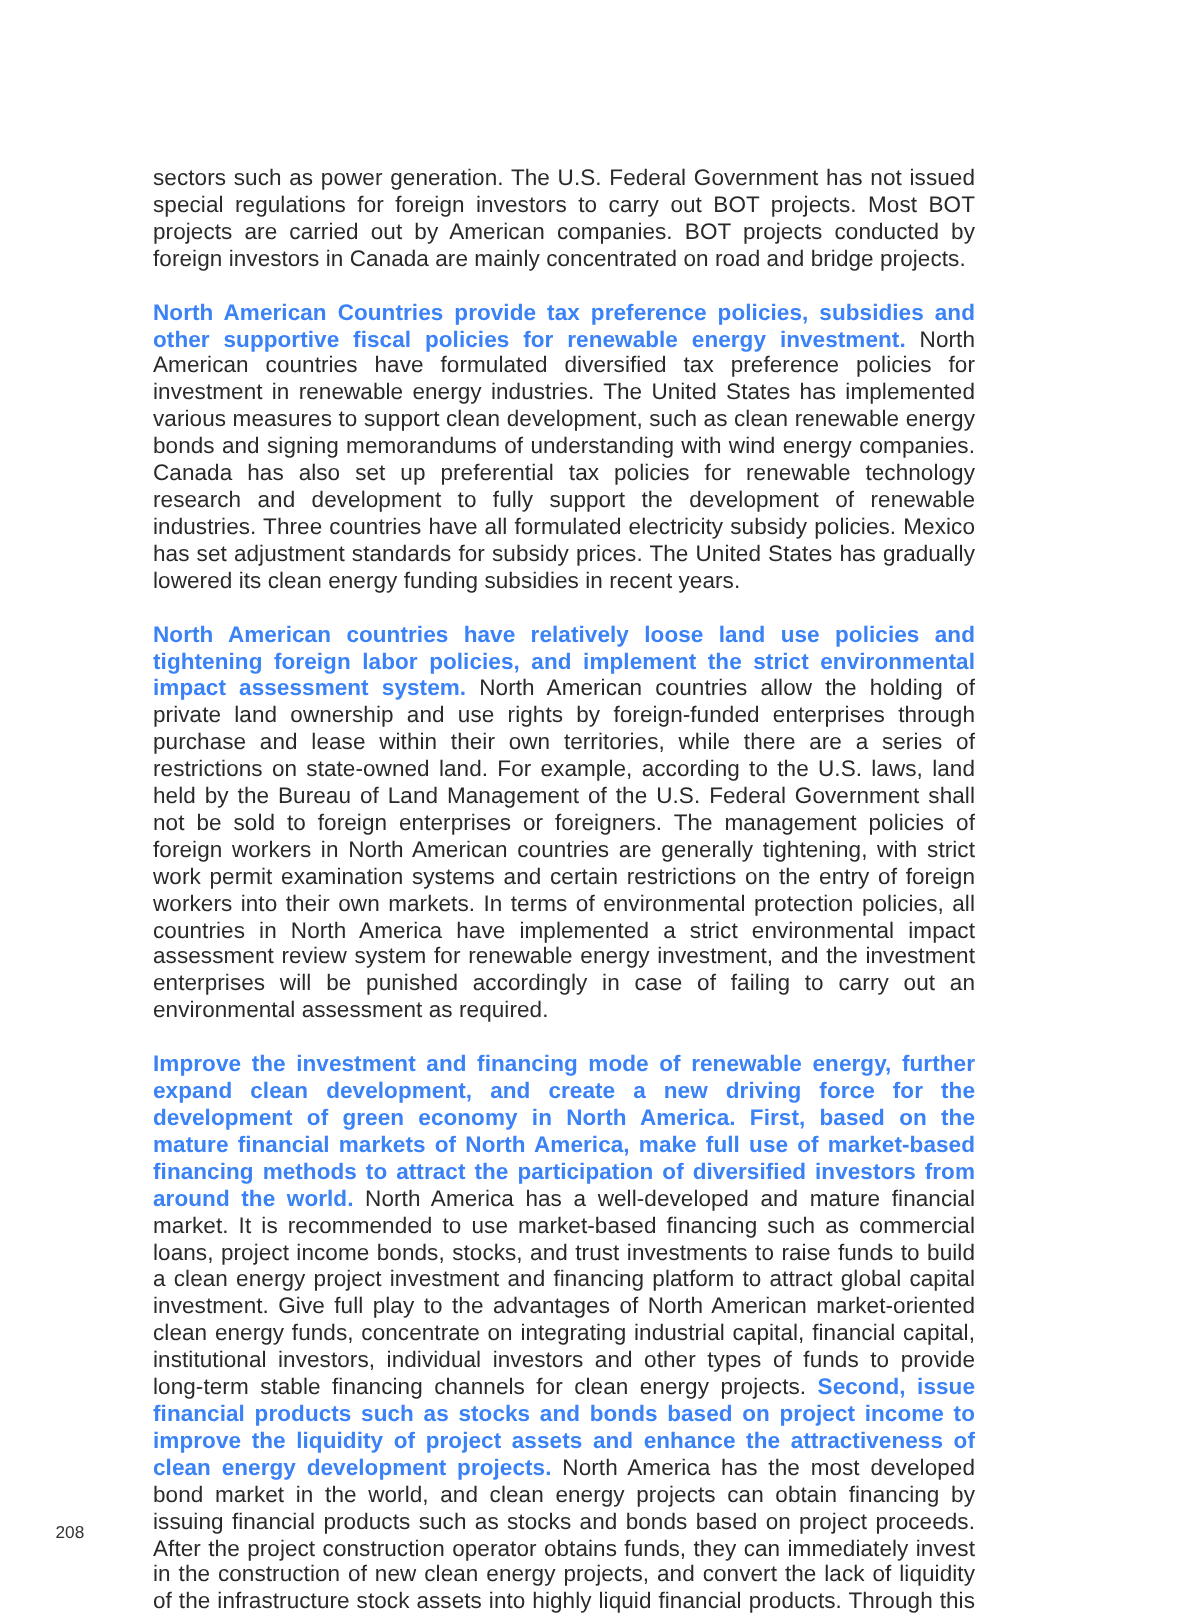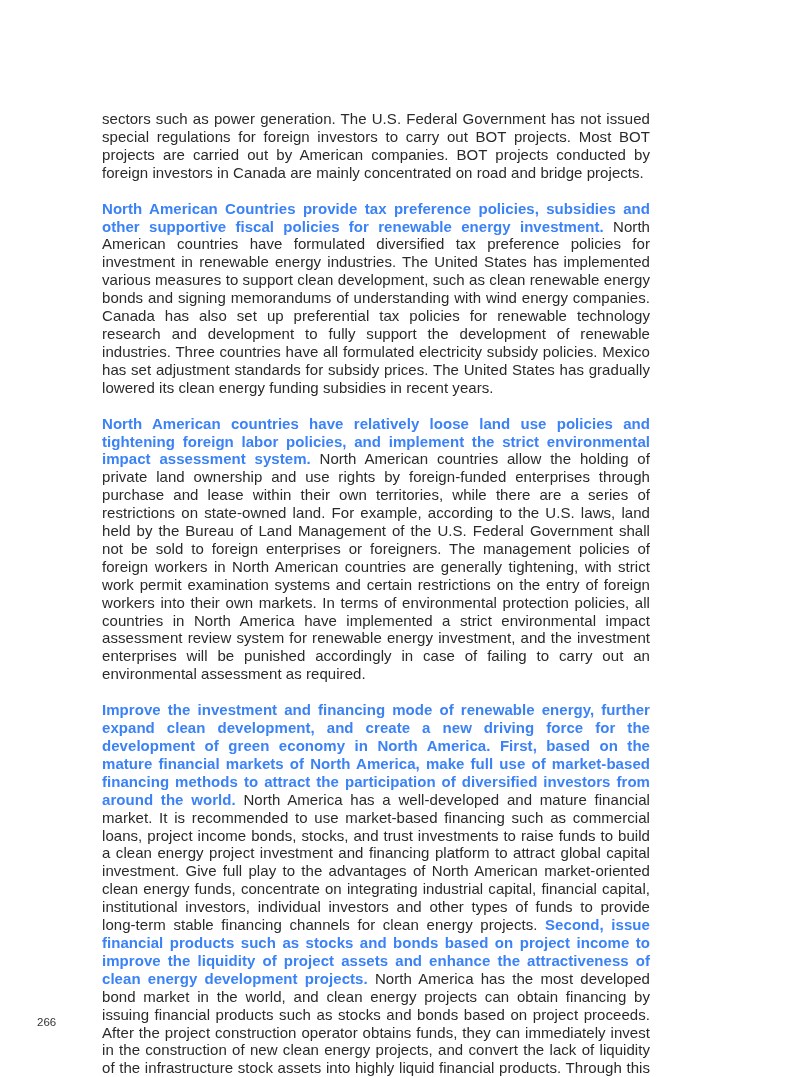--- a/index.html
+++ b/index.html
@@ -55,13 +55,13 @@
 
   <p class="para">
     <span class="bold">North American countries have relatively loose land use policies and tightening foreign labor policies, and implement the strict environmental impact assessment system.</span><span> North American countries allow the holding of private land ownership and use rights by foreign-funded enterprises through purchase and lease within their own territories, while there are a series of restrictions on state-owned land. For example, according to the U.S. laws, land held by the Bureau of Land Management of the U.S. Federal Government shall not be sold to foreign enterprises or foreigners. The management policies of foreign workers in North American countries are generally tightening, with strict work permit examination systems and certain restrictions on the entry of foreign workers into their own markets. In terms of environmental protection policies, all countries in North America have implemented a strict environmental impact assessment review system for renewable energy investment, and the investment enterprises will be punished accordingly in case of failing to carry out an environmental assessment as required.</span>
   </p>
 
   <p class="para">
     <span class="bold">Improve the investment and financing mode of renewable energy, further expand clean development, and create a new driving force for the development of green economy in North America. First, based on the mature financial markets of North America, make full use of market-based financing methods to attract the participation of diversified investors from around the world.</span><span> North America has a well-developed and mature financial market. It is recommended to use market-based financing such as commercial loans, project income bonds, stocks, and trust investments to raise funds to build a clean energy project investment and financing platform to attract global capital investment. Give full play to the advantages of North American market-oriented clean energy funds, concentrate on integrating industrial capital, financial capital, institutional investors, individual investors and other types of funds to provide long-term stable financing channels for clean energy projects. </span><span class="bold">Second, issue financial products such as stocks and bonds based on project income to improve the liquidity of project assets and enhance the attractiveness of clean energy development projects.</span><span> North America has the most developed bond market in the world, and clean energy projects can obtain financing by issuing financial products such as stocks and bonds based on project proceeds. After the project construction operator obtains funds, they can immediately invest in the construction of new clean energy projects, and convert the lack of liquidity of the infrastructure stock assets into highly liquid financial products. Through this way, a virtuous circle would be formed, resolving the dilemma of funding sources, and improving the liquidity and profitability of clean energy project assets.</span>
   </p>
 </div>
 
-<div class="page-number">266</div>
+<div class="page-number">208</div>
 
 </body></html>

